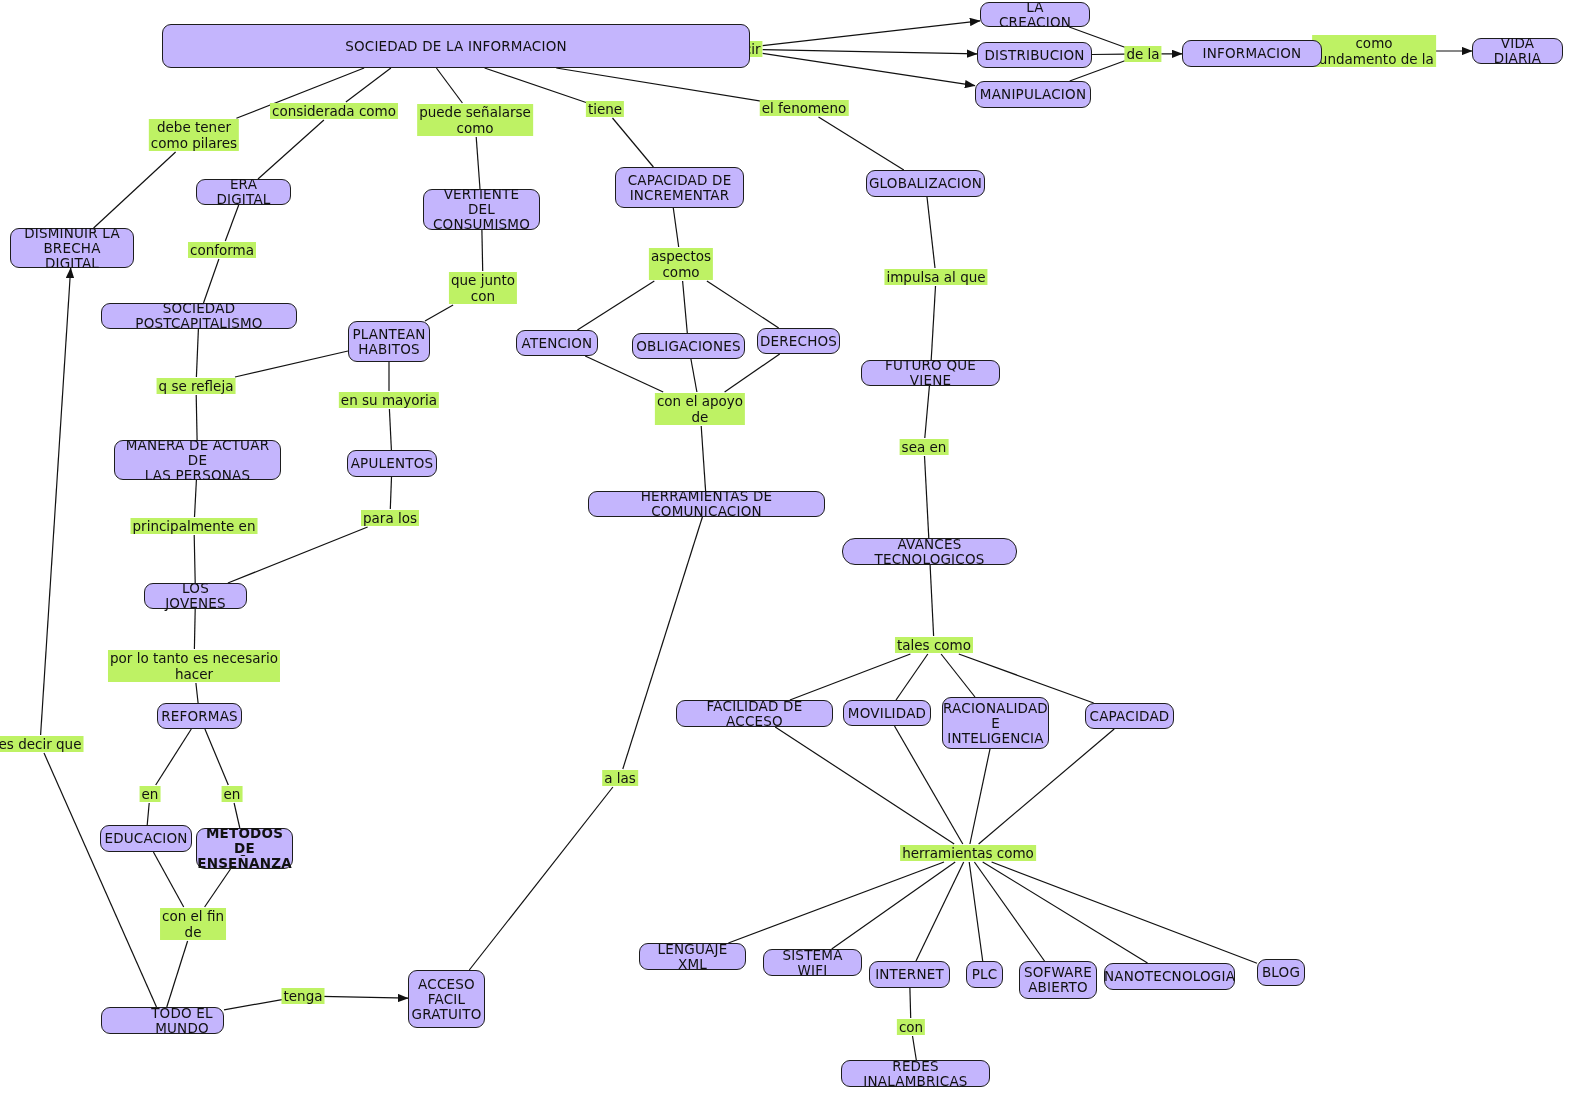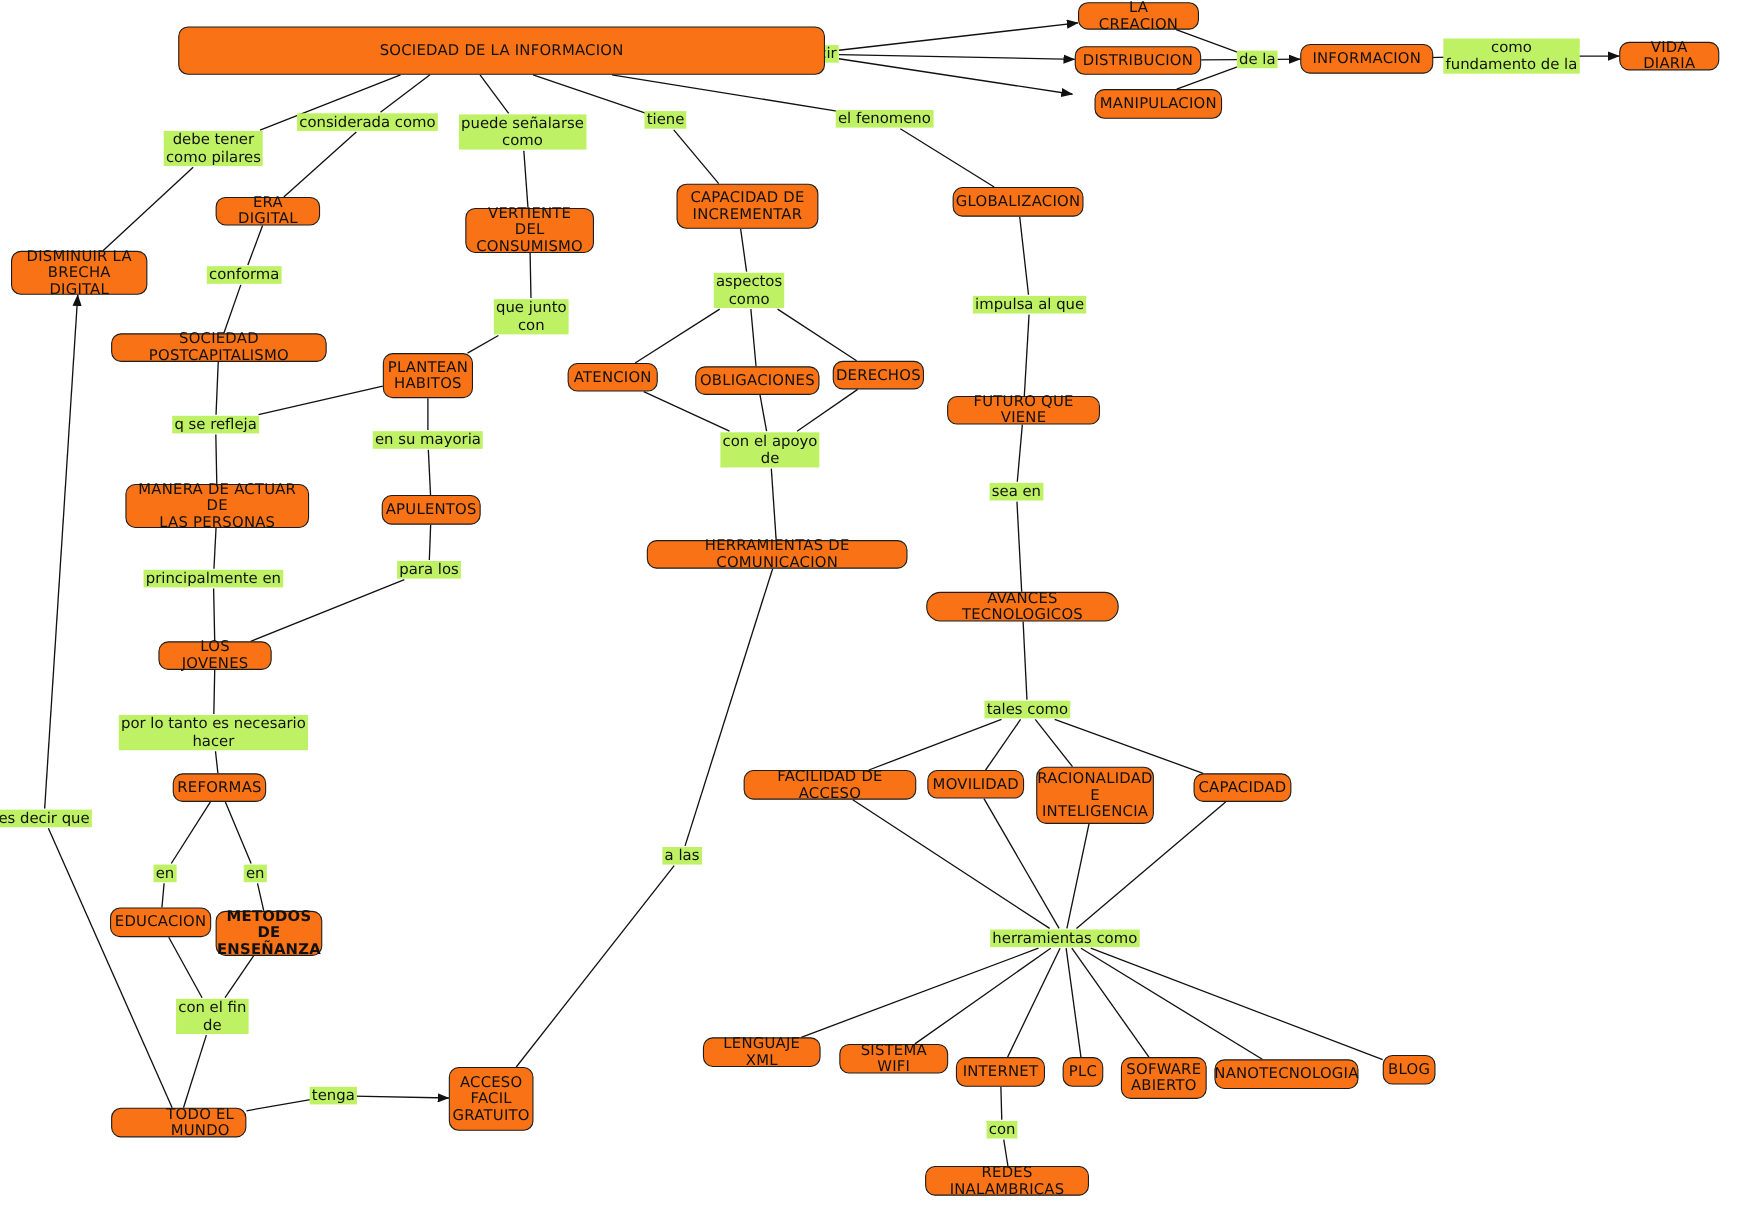--- a/index.html
+++ b/index.html
@@ -2,21 +2,21 @@
 <html><head>
 <meta charset="utf-8">
 <style>
   html,body{margin:0;padding:0;background:#ffffff;}
   body{font-family:"DejaVu Sans","Liberation Sans",sans-serif;}
   #canvas{position:relative;width:1580px;height:1096px;background:#ffffff;overflow:hidden;}
   #edges{position:absolute;left:0;top:0;width:1580px;height:1096px;}
   .node{
     position:absolute;
     box-sizing:border-box;
-    background:#f97316;
+    background:#c4b5fd;
     border:1px solid #1d1d1d;
     border-radius:9px;
     display:flex;
     align-items:center;
     justify-content:center;
     text-align:center;
     color:#111111;
     font-size:13.5px;
     line-height:15px;
     letter-spacing:0.2px;
@@ -125,22 +125,22 @@
         <line x1="224.0" y1="1009.8" x2="284.8" y2="999.2" stroke="#111111" stroke-width="1.2"></line>
         <line x1="321.3" y1="996.4" x2="408.0" y2="998.2" stroke="#111111" stroke-width="1.2" marker-end="url(#arrowhead)"></line>
         <line x1="909.9" y1="988.0" x2="910.7" y2="1018.0" stroke="#111111" stroke-width="1.2"></line>
         <line x1="912.5" y1="1036.0" x2="916.3" y2="1060.0" stroke="#111111" stroke-width="1.2"></line>
       </g>
   </svg>
   <div id="nodes-layer">
       <div class="node" style="left: 162px; top: 24px; width: 588px; height: 44px;">SOCIEDAD DE LA INFORMACION</div>
       <div class="node" style="left: 980px; top: 2px; width: 110px; height: 25px;">LA CREACION</div>
       <div class="node" style="left: 977px; top: 42px; width: 115px; height: 26px;">DISTRIBUCION</div>
-      <div class="node" style="left: 975px; top: 81px; width: 116px; height: 27px; margin-left: 20px;">MANIPULACION</div>
-      <div class="node" style="left: 1182px; top: 40px; width: 121px; height: 27px;">INFORMACION</div>
+      <div class="node" style="left: 975px; top: 81px; width: 116px; height: 27px;">MANIPULACION</div>
+      <div class="node" style="left: 1182px; top: 40px; width: 140px; height: 27px;">INFORMACION</div>
       <div class="node" style="left: 1472px; top: 38px; width: 91px; height: 26px;">VIDA DIARIA</div>
       <div class="node" style="left: 10px; top: 228px; width: 124px; height: 40px;">DISMINUIR LA
 BRECHA DIGITAL</div>
       <div class="node" style="left: 196px; top: 179px; width: 95px; height: 26px;">ERA DIGITAL</div>
       <div class="node" style="left: 423px; top: 189px; width: 117px; height: 41px;">VERTIENTE DEL
 CONSUMISMO</div>
       <div class="node" style="left: 615px; top: 167px; width: 129px; height: 41px;">CAPACIDAD DE
 INCREMENTAR</div>
       <div class="node" style="left: 866px; top: 170px; width: 119px; height: 27px;">GLOBALIZACION</div>
       <div class="node" style="left: 101px; top: 303px; width: 196px; height: 26px;">SOCIEDAD POSTCAPITALISMO</div>

